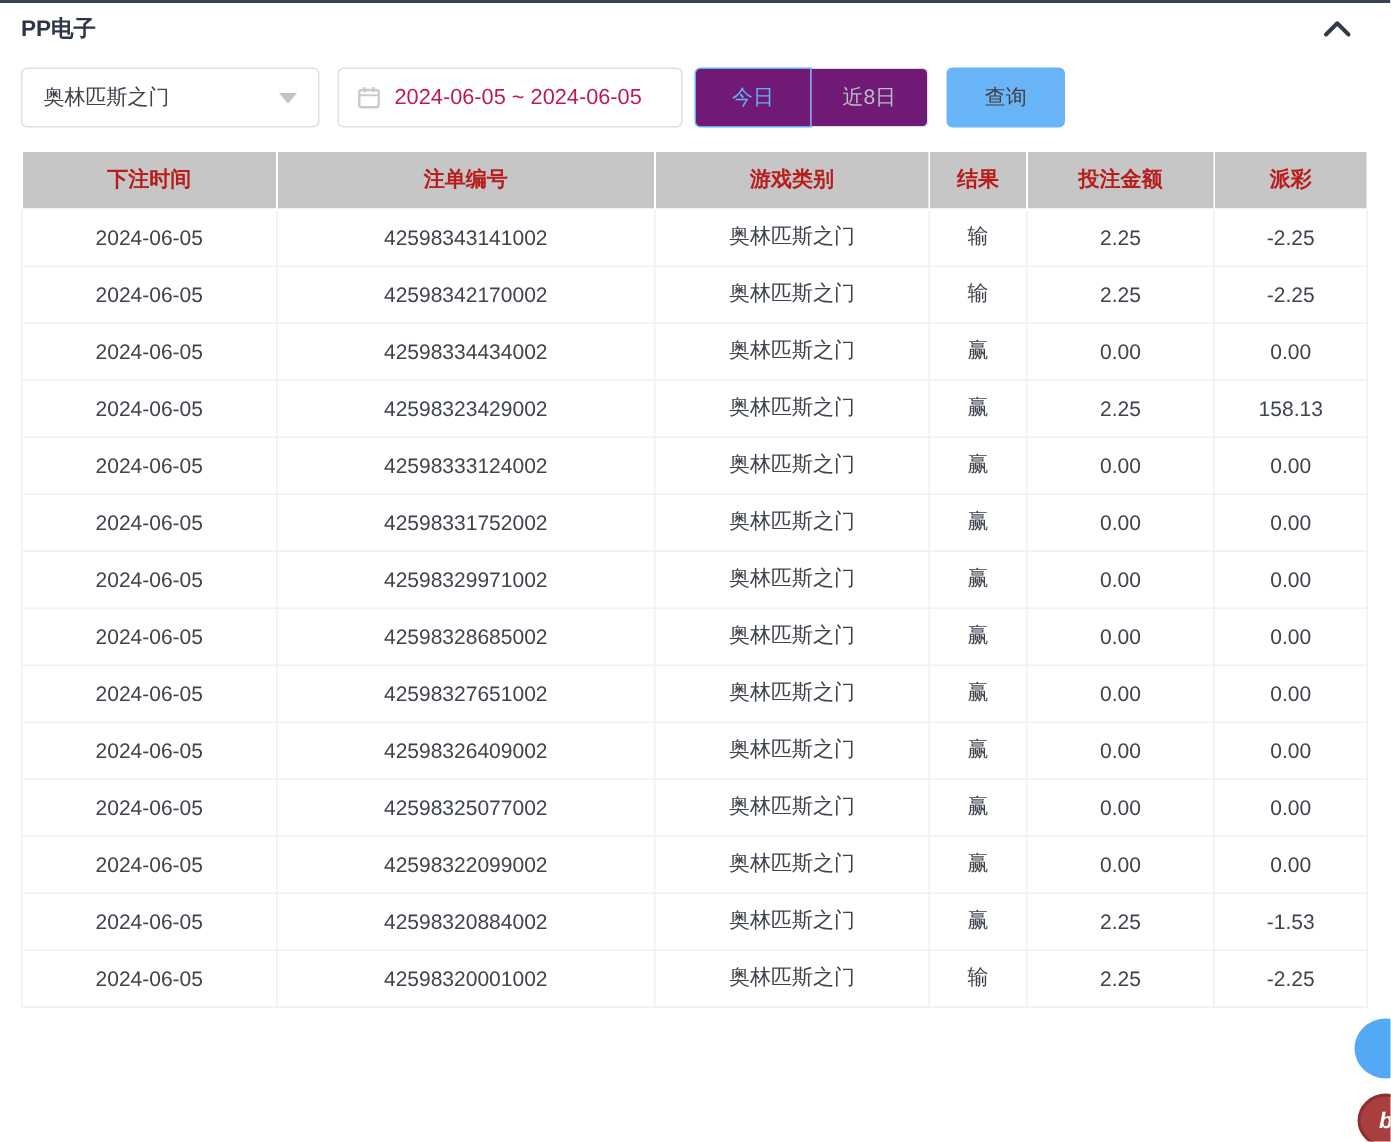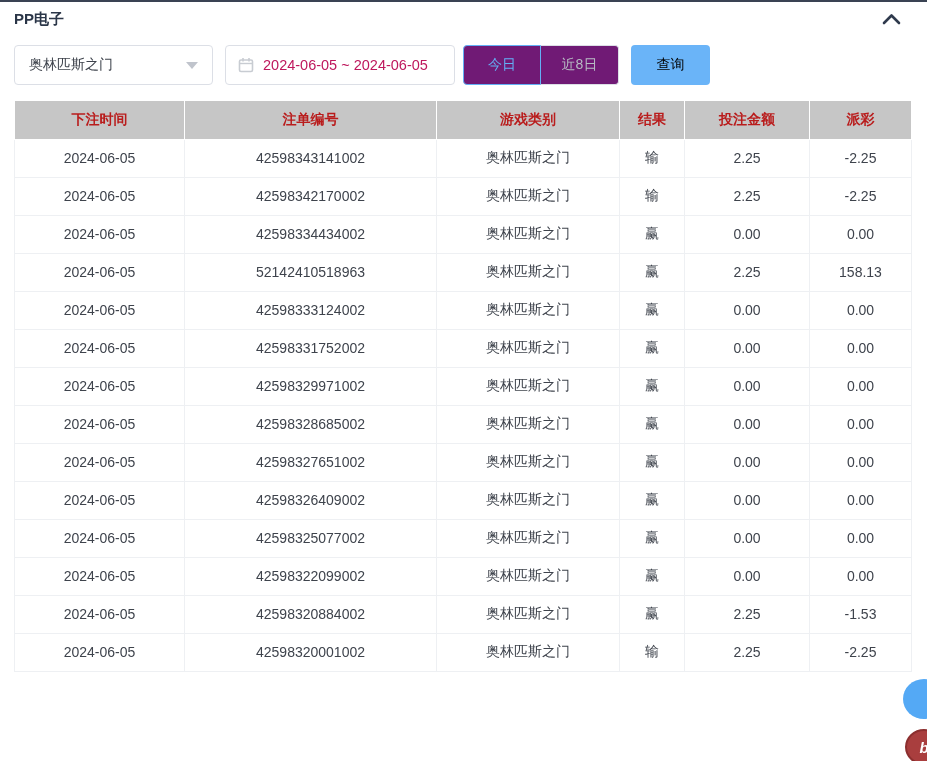--- a/index.html
+++ b/index.html
@@ -24,21 +24,21 @@
     display:flex; align-items:center; padding:0 12px; cursor:pointer; }
   .date-box .val { font-size:14.5px; color:#be185d; margin-left:9px; white-space:nowrap; }
   .seg-group { display:flex; margin-left:8px; }
   .seg { width:78px; height:40px; border:1px solid #dcdfe6; border-left-width:0; background:#701a75;
     font-size:14px; color:#b7bcc4; display:flex; align-items:center; justify-content:center; cursor:pointer; }
   .seg:first-child { border-left-width:1px; border-radius:4px 0 0 4px; }
   .seg:last-child { border-radius:0 4px 4px 0; }
   .seg.active { border:1px solid #63b0f6; color:#63b0f6; }
   .seg.active + .seg { border-left-width:0; }
   .query-btn { width:79px; height:40px; margin-left:12px; background:#6ab4f8; border:none; border-radius:4px;
-    color:#000000; font-size:14px; display:flex; align-items:center; justify-content:center; cursor:pointer; }
+    color:#404040; font-size:14px; display:flex; align-items:center; justify-content:center; cursor:pointer; }
 
   
   table { border-collapse:collapse; table-layout:fixed; width:898px; }
   td,th { text-align:center; font-size:14px; overflow:hidden; white-space:nowrap; }
 
   .summary-table { margin-top:24px; }
   .summary-table th { height:36px; background:#efefef; font-weight:normal; color:#3b3f46;
     border:1px solid #fff; border-bottom:1px solid #e6e6e6; }
   .summary-table td { height:37px; background:#fff; border:1px solid #ececec; color:#3b3f46; }
 
@@ -133,21 +133,21 @@
           <tr>
     <td>2024-06-05</td>
     <td>42598334434002</td>
     <td>奥林匹斯之门</td>
     <td>赢</td>
     <td>0.00</td>
     <td>0.00</td>
   </tr>
           <tr>
     <td>2024-06-05</td>
-    <td>52142410518963</td>
+    <td>42598323429002</td>
     <td>奥林匹斯之门</td>
     <td>赢</td>
     <td>2.25</td>
     <td>158.13</td>
   </tr>
           <tr>
     <td>2024-06-05</td>
     <td>42598333124002</td>
     <td>奥林匹斯之门</td>
     <td>赢</td>

